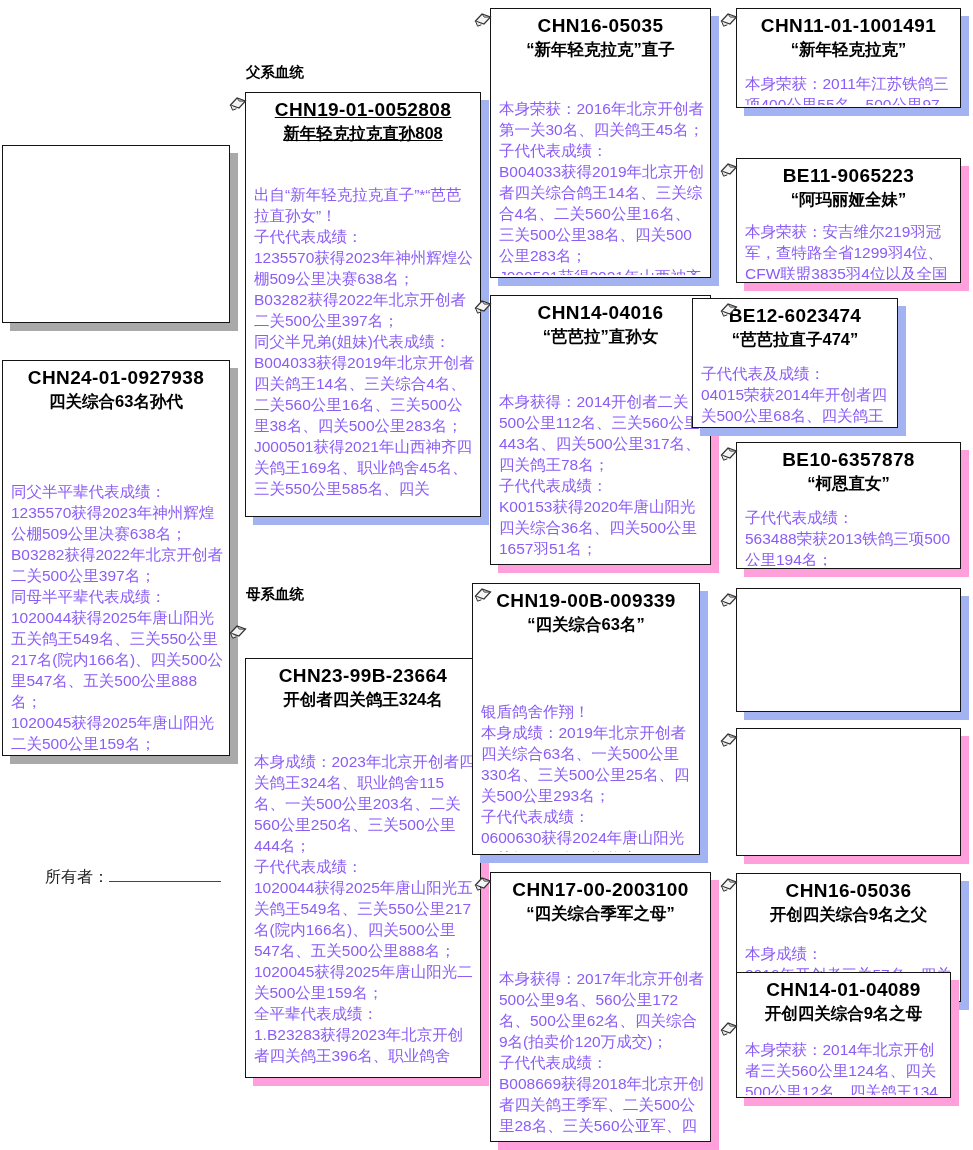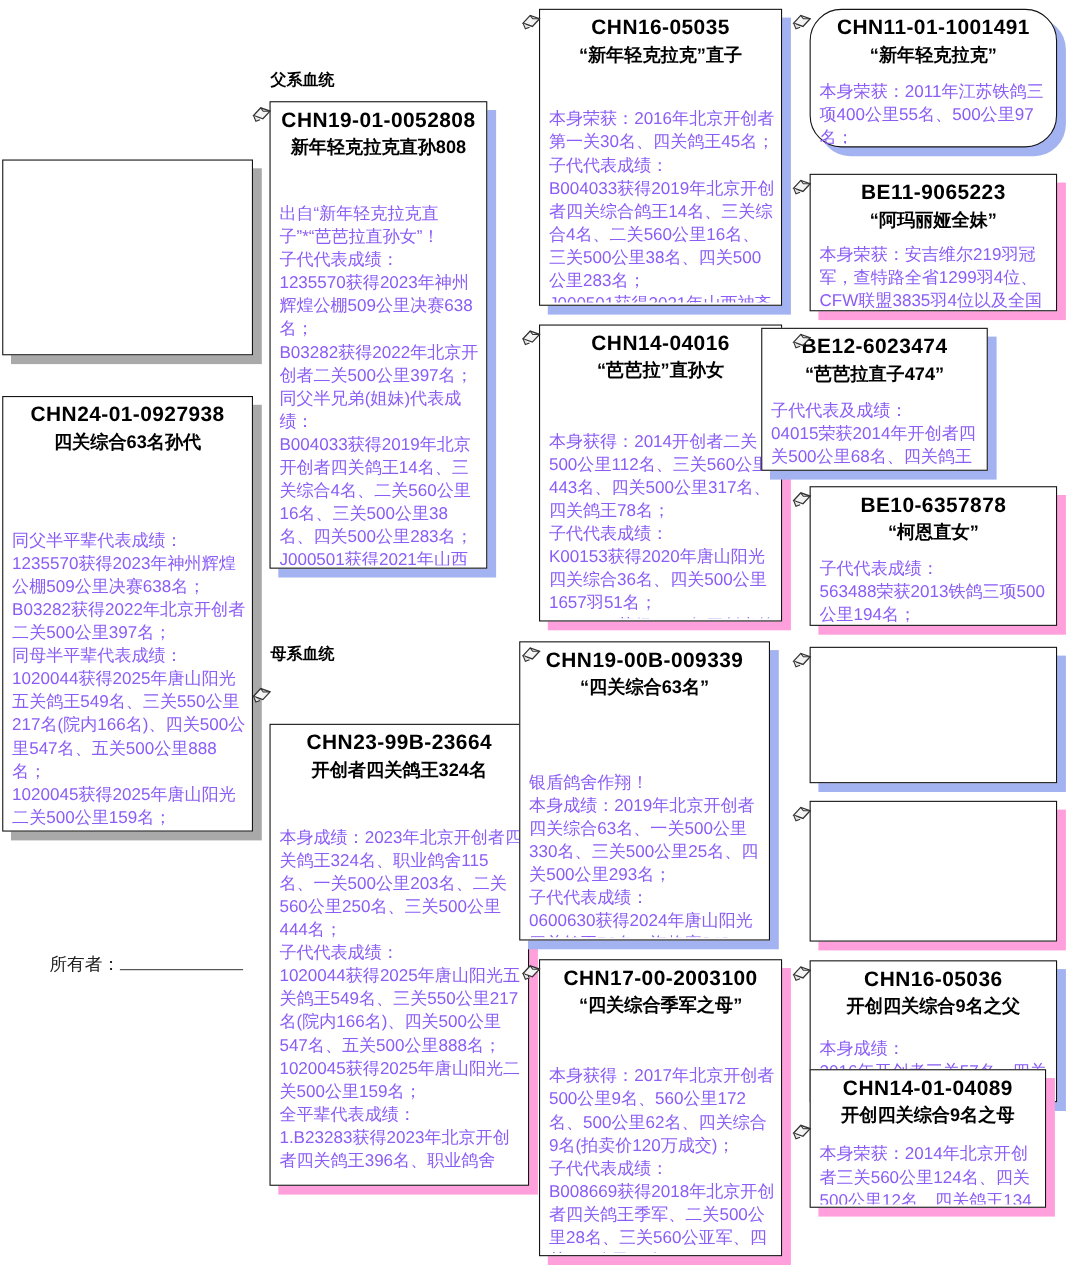--- a/index.html
+++ b/index.html
@@ -37,21 +37,21 @@
         </div>
         <div class="pbody" style="top: 120px;">
           <div class="bline">同父半平辈代表成绩：</div>
           <div class="bline">1235570获得2023年神州辉煌公棚509公里决赛638名；</div>
           <div class="bline">B03282获得2022年北京开创者二关500公里397名；</div>
           <div class="bline">同母半平辈代表成绩：</div>
           <div class="bline">1020044获得2025年唐山阳光五关鸽王549名、三关550公里217名(院内166名)、四关500公里547名、五关500公里888名；</div>
           <div class="bline">1020045获得2025年唐山阳光二关500公里159名；</div>
         </div>
       </div>
-      <div class="pbox" style="left: 245px; top: 92px; width: 198px; height: 425px; border-color: rgb(20, 20, 20); box-shadow: rgb(163, 178, 240) 8px 8px 0px 0px;">
+      <div class="pbox" style="left: 245px; top: 92px; width: 236px; height: 425px; border-color: rgb(20, 20, 20); box-shadow: rgb(163, 178, 240) 8px 8px 0px 0px; text-decoration: underline;">
         <div class="pbox-header">
           <div class="ring">CHN19-01-0052808</div>
           <div class="pname">新年轻克拉克直孙808</div>
         </div>
         <div class="pbody" style="top: 91px;">
           <div class="bline">出自“新年轻克拉克直子”*“芭芭拉直孙女”！</div>
           <div class="bline">子代代表成绩：</div>
           <div class="bline">1235570获得2023年神州辉煌公棚509公里决赛638名；</div>
           <div class="bline">B03282获得2022年北京开创者二关500公里397名；</div>
           <div class="bline">同父半兄弟(姐妹)代表成绩：</div>
@@ -143,21 +143,21 @@
           <div class="bline">本身获得：2017年北京开创者500公里9名、560公里172名、500公里62名、四关综合9名(拍卖价120万成交)；</div>
           <div class="bline">子代代表成绩：</div>
           <div class="bline">B008669获得2018年北京开创者四关鸽王季军、二关500公里28名、三关560公亚军、四关500公里15名；</div>
         </div>
       </div>
       <span class="tag-icon" style="left: 473px; top: 875px;"><svg width="20" height="19" viewBox="0 0 20 19">
           <path d="M2.5 10 L9 3 L17.5 6 L11 13 Z" fill="#f4f4f4" stroke="#333" stroke-width="1.2"></path>
           <path d="M9 3 L11.3 6.1 L17.5 6" fill="none" stroke="#333" stroke-width="1"></path>
           <path d="M2.5 10 L4.6 15.2 L8.4 13.8" fill="#e6e6e6" stroke="#333" stroke-width="1"></path>
         </svg></span>
-      <div class="pbox" style="left: 736px; top: 8px; width: 225px; height: 126px; border-color: rgb(20, 20, 20); box-shadow: rgb(163, 178, 240) 8px 8px 0px 0px; border-radius: 29px;">
+      <div class="pbox" style="left: 736px; top: 8px; width: 225px; height: 100px; border-color: rgb(20, 20, 20); box-shadow: rgb(163, 178, 240) 8px 8px 0px 0px;">
         <div class="pbox-header">
           <div class="ring">CHN11-01-1001491</div>
           <div class="pname">“新年轻克拉克”</div>
         </div>
         <div class="pbody" style="top: 64px;">
           <div class="bline">本身荣获：2011年江苏铁鸽三项400公里55名、500公里97名；</div>
         </div>
       </div>
       <span class="tag-icon" style="left: 719px; top: 11px;"><svg width="20" height="19" viewBox="0 0 20 19">
           <path d="M2.5 10 L9 3 L17.5 6 L11 13 Z" fill="#f4f4f4" stroke="#333" stroke-width="1.2"></path>

